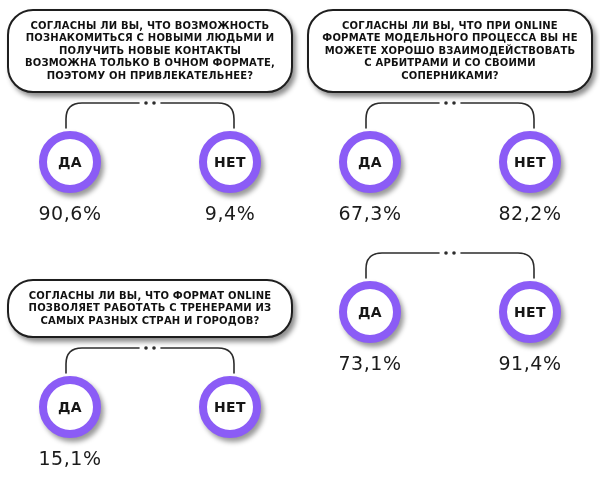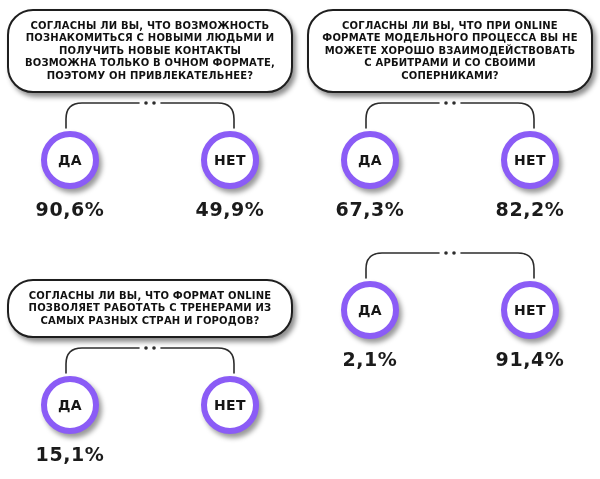--- a/index.html
+++ b/index.html
@@ -46,30 +46,30 @@
     display:flex;justify-content:space-between;
     box-sizing:border-box;
     padding:2px 34px 0 34px;
   }
   .answer{
     display:flex;flex-direction:column;align-items:center;
     width:72px;gap:9px;
   }
   .circle{
     width:46px;height:46px;
-    border:6px solid #8b5cf6;
+    border:8px solid #8b5cf6;
     border-radius:50%;
     background:#ffffff;
     box-shadow:3px 4px 5px rgba(0,0,0,0.40);
     display:flex;align-items:center;justify-content:center;
     font-weight:bold;font-size:14px;letter-spacing:0.03em;
     color:#161616;
   }
   .pct{
-    font-weight:bold;
+    font-weight:normal;
     font-size:19px;
     letter-spacing:0.03em;
     color:#1b1b1b;
     white-space:nowrap;
   }
   svg .stroke{stroke:currentColor;stroke-width:1.6;fill:none;stroke-linecap:round;}
   svg .dot{fill:currentColor;}
 </style>
 </head>
 <body>
@@ -92,21 +92,21 @@
       <div class="answer">
         <div class="circle">
           <span>ДА</span>
         </div>
         <div class="pct">90,6%</div>
       </div>
       <div class="answer">
         <div class="circle">
           <span>НЕТ</span>
         </div>
-        <div class="pct">49,9%</div>
+        <div class="pct">9,4%</div>
       </div>
     </div>
   </div>
 
   <div class="panel">
     <div class="bubble-zone">
       <div class="bubble">СОГЛАСНЫ ЛИ ВЫ, ЧТО ПРИ ONLINE ФОРМАТЕ МОДЕЛЬНОГО ПРОЦЕССА ВЫ НЕ МОЖЕТЕ ХОРОШО ВЗАИМОДЕЙСТВОВАТЬ С АРБИТРАМИ И СО СВОИМИ СОПЕРНИКАМИ?</div>
     </div>
     <div class="connector-zone">
       <svg width="180" height="30" viewBox="0 0 180 30">
@@ -166,21 +166,21 @@
         <circle class="dot" cx="86" cy="4" r="1.8"></circle>
         <circle class="dot" cx="94" cy="4" r="1.8"></circle>
         <path class="stroke" d="M174,29 L174,20 Q174,4 158,4 L101,4"></path>
       </svg>
     </div>
     <div class="answers">
       <div class="answer">
         <div class="circle">
           <span>ДА</span>
         </div>
-        <div class="pct">2,1%</div>
+        <div class="pct">73,1%</div>
       </div>
       <div class="answer">
         <div class="circle">
           <span>НЕТ</span>
         </div>
         <div class="pct">91,4%</div>
       </div>
     </div>
   </div>
 

